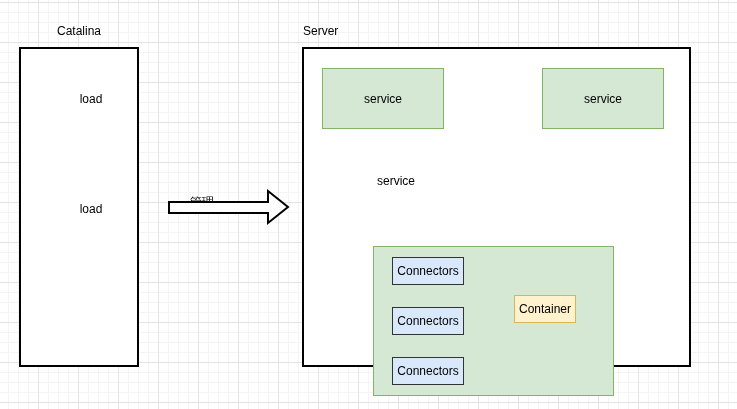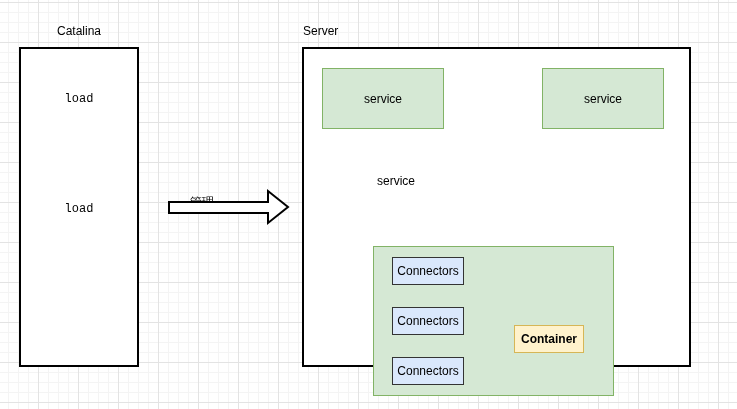--- a/index.html
+++ b/index.html
@@ -37,21 +37,21 @@
     justify-content: center;
     text-align: center;
   }
   
   .catalina-box {
     left: 19px; top: 47px; width: 120px; height: 320px;
     background: #ffffff;
     border: 2px solid #000000;
   }
   .catalina-title { left: 19px; top: 24px; width: 120px; }
-  .catalina-item { position: absolute; left: 0; width: 100%; text-align: center; font-family: Liberation Mono, monospace; }
+  .catalina-item { position: absolute; left: 12px; width: 100%; text-align: center; }
   .server-box {
     left: 302px; top: 47px; width: 389px; height: 320px;
     background: #ffffff;
     border: 2px solid #000000;
   }
   .server-title { left: 303px; top: 24px; }
   
   .service-node {
     background: #d5e8d4;
     border: 1px solid #82b366;
@@ -68,24 +68,23 @@
   }
   
   .connector-node {
     background: #dae8fc;
     border: 1px solid #333333;
   }
   .connector-1 { left: 18px; top: 10px; width: 72px; height: 28px; }
   .connector-2 { left: 18px; top: 60px; width: 72px; height: 28px; }
   .connector-3 { left: 18px; top: 110px; width: 72px; height: 28px; }
   .container-node {
-    left: 140px; top: 78px; width: 70px; height: 28px;
+    left: 140px; top: 48px; width: 62px; height: 28px;
     background: #fff2cc;
     border: 1px solid #d6b656;
-    font-weight: bold;
   }
   
   .arrow-svg { left: 160px; top: 182px; width: 140px; height: 50px; }
   .arrow-label { left: 190px; top: 195px; width: 58px; text-align: left; }
 </style>
 </head>
 <body>
 
 <div class="canvas">
 

